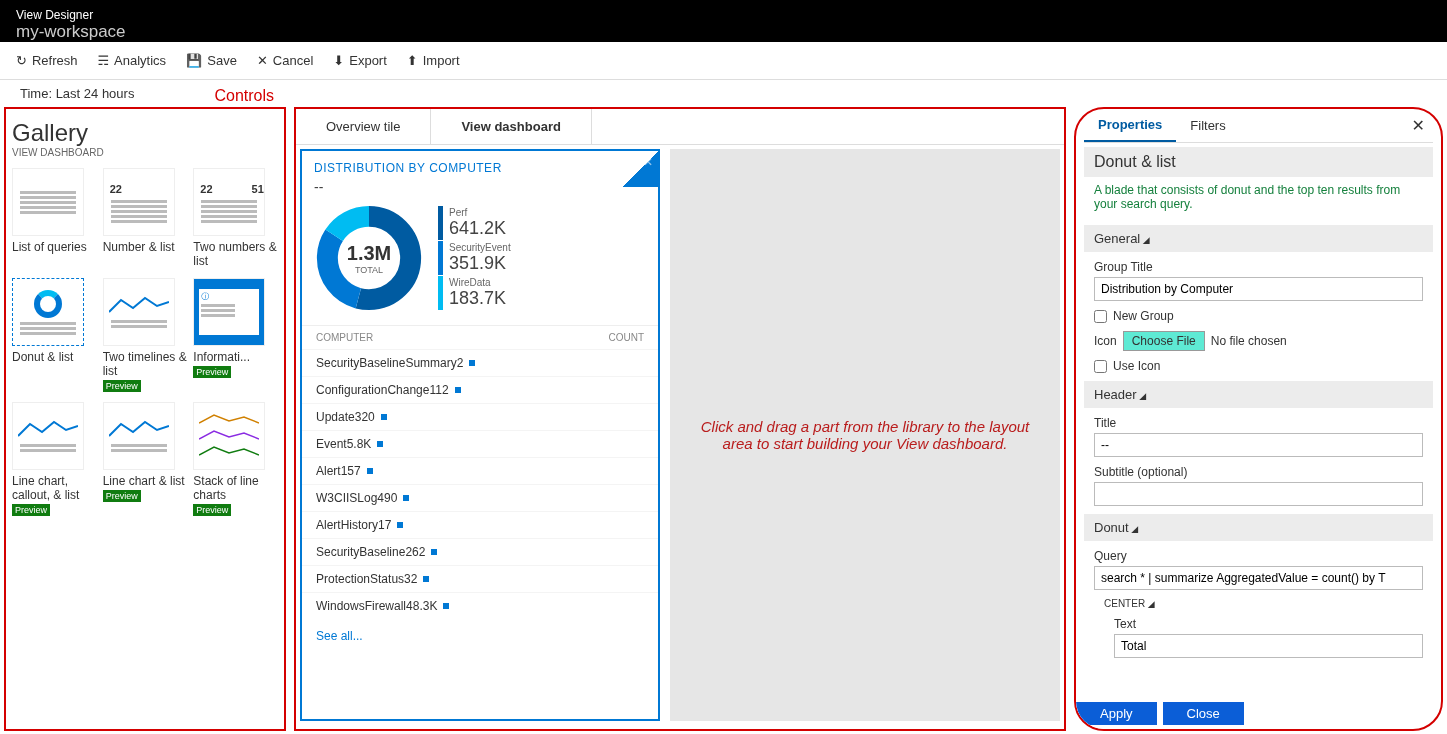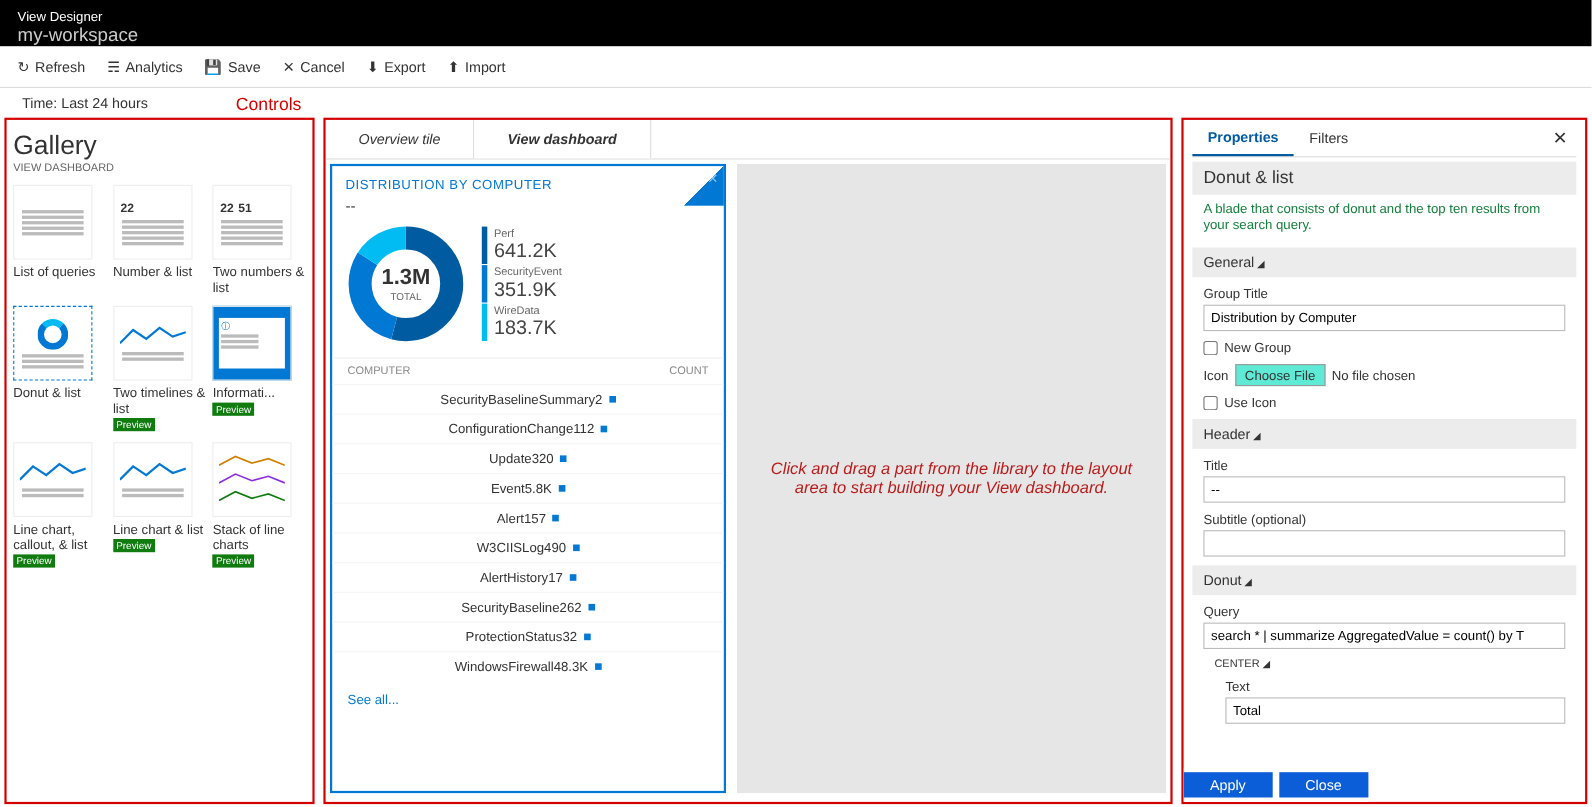--- a/index.html
+++ b/index.html
@@ -18,42 +18,42 @@
 .gallery-sub { font-size: 10px; color: #666; margin-bottom: 10px; }
 .gallery-grid { display: grid; grid-template-columns: repeat(3,1fr); gap: 10px 6px; }
 .gallery-item { font-size: 12px; }
 .thumb { width: 72px; height: 68px; border: 1px solid #eee; margin-bottom: 4px; display:flex; flex-direction:column; align-items:center; justify-content:center; background:#fff; }
 .thumb.selected { border: 1px dashed #0078d4; }
 .thumb-lines { width:60%; }
 .thumb-lines div { height:3px; background:#bbb; margin:2px 0; }
 .preview-badge { background:#107c10; color:#fff; font-size:9px; padding:1px 3px; }
 .design { padding: 0; overflow: hidden; }
 .tabs { display:flex; border-bottom:1px solid #ddd; }
-.tab { padding: 10px 30px; cursor:pointer; font-size:13px; border-right:1px solid #ddd;font-style:italic; }
+.tab { padding: 10px 30px; cursor:pointer; font-size:13px; border-right:1px solid #ddd; }
 .tab.active { font-weight:600; background:#fff; }
 .design-body { display:flex; padding:4px; gap:10px; height: calc(100% - 40px); }
 .card { width: 360px; border:2px solid #0078d4; background:#fff; position:relative; }
 .card-corner { position:absolute; top:0; right:0; width:36px; height:36px; background:linear-gradient(135deg, transparent 50%, #0078d4 50%); }
 .card-corner::after { content:"✕"; color:rgba(255,255,255,0.6); position:absolute; top:4px; right:5px; font-size:12px; }
 .card-title { color:#0078d4; font-size:12px; padding:10px 12px 4px; letter-spacing:0.5px; }
 .card-dash { font-size:14px; padding:0 12px 8px; color:#444; }
 .donut-row { display:flex; align-items:center; padding:0 12px 12px; gap:14px; }
 .donut { width:110px; height:110px; position:relative; }
 .donut svg { transform:rotate(-90deg); }
 .donut-center { position:absolute; top:50%; left:50%; transform:translate(-50%,-50%); text-align:center; }
 .donut-center .big { font-size:20px; font-weight:600; }
 .donut-center .small { font-size:9px; color:#666; }
 .leg { font-size:11px; }
 .leg-row { display:flex; align-items:center; gap:6px; margin:1px 0; }
 .leg-bar { width:5px; height:34px; }
 .leg-val { font-size:18px; font-weight:400; color:#444; }
 .leg-name { font-size:10px; color:#666; }
 .tbl { font-size:12px; }
 .tbl-head { display:flex; justify-content:space-between; padding:6px 14px; color:#888; font-size:10px; border-top:1px solid #eee; }
-.tbl-row { display:flex; justify-content:center; padding:6px 14px; border-top:1px solid #f4f4f4; align-items:center; }
+.tbl-row { display:flex; justify-content:flex-start; padding:6px 14px; border-top:1px solid #f4f4f4; align-items:center; }
 .tbl-bar { width:6px; height:6px; background:#0078d4; }
 .tbl-count { display:flex; align-items:center; gap:6px; }
 .see-all { color:#0078d4; padding:10px 14px; cursor:pointer; }
 .drop-area { flex:1; background:#e6e6e6; display:flex; align-items:center; justify-content:center; text-align:center; font-style:italic; color:#b91c1c; font-size:15px; padding:20px; }
 .props { padding: 0 8px; overflow:auto; }
 .prop-tabs { display:flex; align-items:center; border-bottom:1px solid #ddd; }
 .prop-tab { padding:8px 14px; cursor:pointer; font-size:13px; }
 .prop-tab.active { color:#005ba1; border-bottom:2px solid #005ba1; font-weight:600; }
 .close-x { margin-left:auto; cursor:pointer; font-size:16px; padding:4px 8px; }
 .section-head { background:#ececec; padding:6px 10px; font-size:14px; margin-top:4px; }
@@ -134,21 +134,21 @@
                 <div></div>
                 <div></div>
                 <div></div>
                 <div></div>
               </div>
             </div>
             <div>Number &amp; list</div>
           </div>
           <div class="gallery-item">
             <div class="thumb">
-              <div style="align-self:flex-start;margin:2px 6px;"><span style="font-size:11px;font-weight:600;margin-right:4px;">22</span><span style="font-size:11px;font-weight:600;">51</span></div>
+              <div style="align-self:flex-start;margin:2px 6px;"><span style="font-size:11px;font-weight:600;margin-right:4px;">22</span><span style="font-size:11px;font-weight:600;margin-left:35px;">51</span></div>
               <div class="thumb-lines" style="width:80%">
                 <div></div>
                 <div></div>
                 <div></div>
                 <div></div>
                 <div></div>
               </div>
             </div>
             <div>Two numbers &amp; list</div>
           </div>
@@ -337,21 +337,21 @@
             </div>
           <div class="see-all">See all...</div>
         </div>
       </div>
       <div class="drop-area">
         <span>Click and drag a part from the library to the layout area to start building your View dashboard.</span>
       </div>
     </div>
   </div>
 
-  <div class="red-box props" style="position:relative;">
+  <div class="red-box props" style="position:relative;border-radius:30px;">
     
     <div class="prop-tabs">
       <div class="prop-tab active">Properties</div>
       <div class="prop-tab">Filters</div>
       <div class="close-x">✕</div>
     </div>
     <div class="section-head" style="background:#ececec;font-size:16px;">Donut &amp; list</div>
     <div class="prop-desc">A blade that consists of donut and the top ten results from your search query.</div>
 
     <div class="section-sub sub-expand">General</div>

